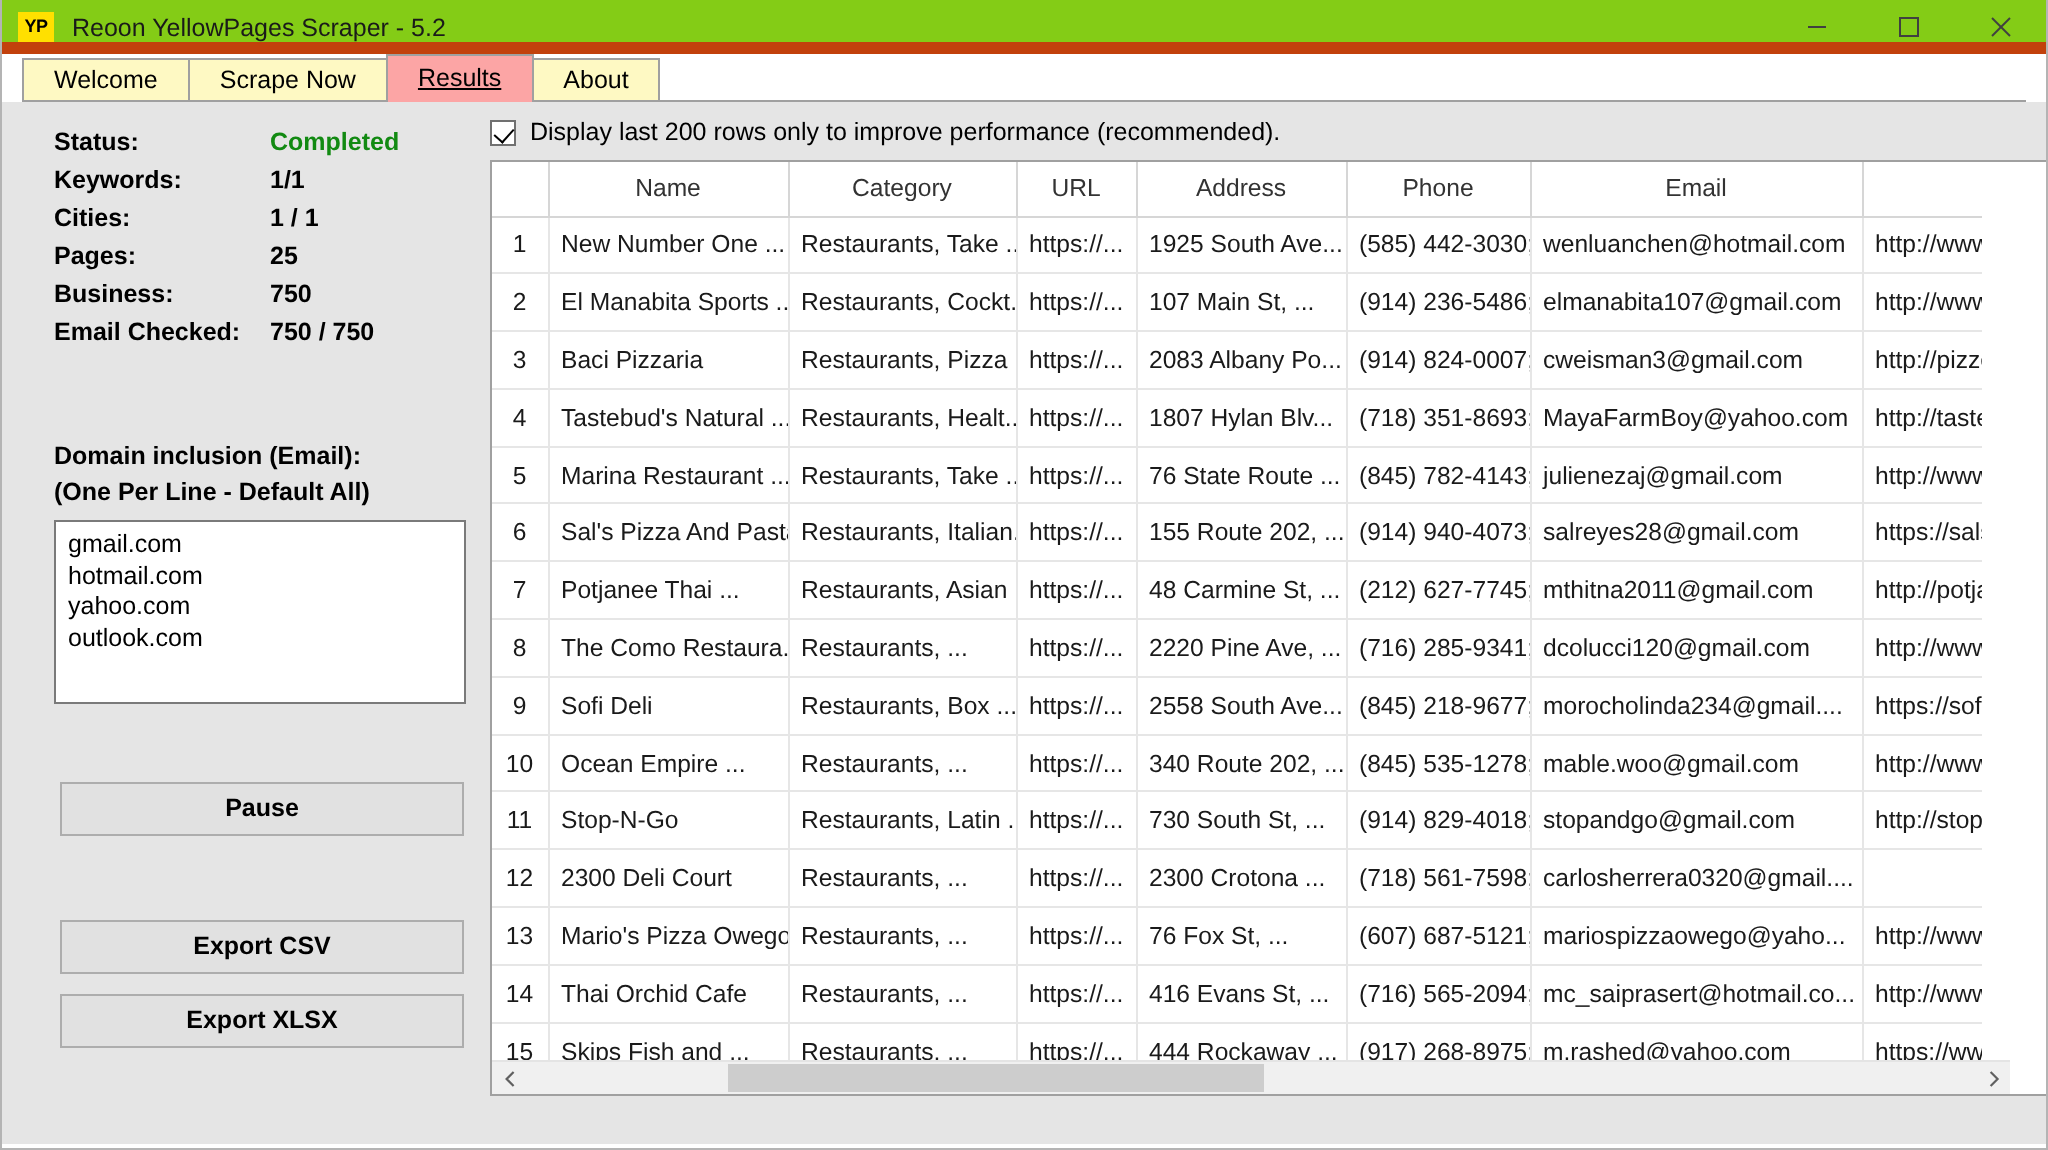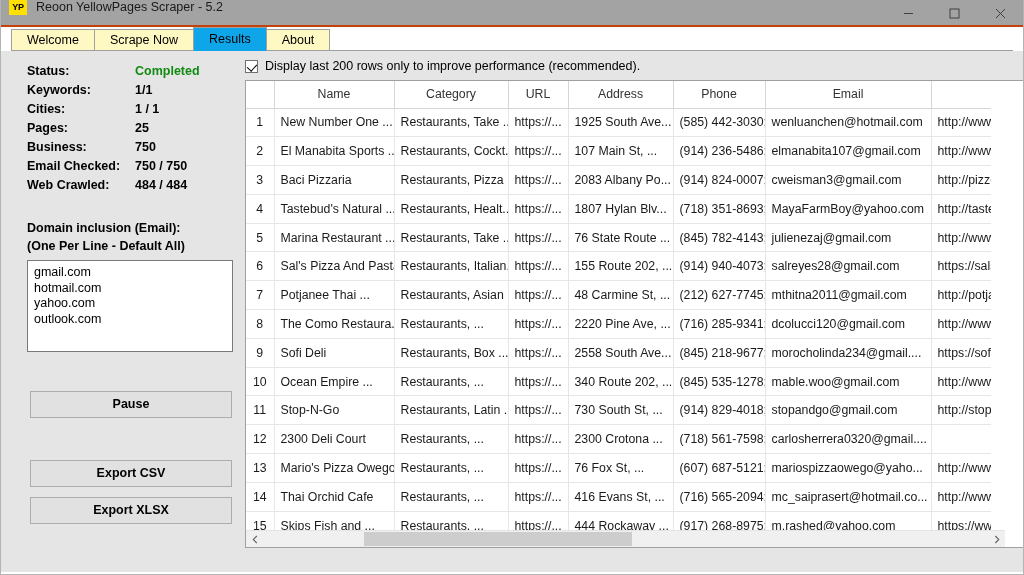--- a/index.html
+++ b/index.html
@@ -19,25 +19,25 @@
     height: 575px;
     background: #ffffff;
     border: 1px solid #b4b4b4;
     border-top: none;
     overflow: hidden;
   }
 
   
   #titlebar {
     height: 27px;
-    background: #a3a3a3;
+    background: #84cc16;
     display: flex;
-    align-items: flex-start;
+    align-items: flex-end;
     position: relative;
-    border-bottom: 2px solid #c2410c;
+    border-bottom: 6px solid #c2410c;
   }
   #app-logo {
     width: 18px; height: 15px;
     margin-left: 8px;
     background: #ffe000;
     color: #000;
     font-size: 9px;
     font-weight: bold;
     line-height: 15px;
     text-align: center;
@@ -81,24 +81,25 @@
     line-height: 21px;
     border: 1px solid #a0a0a0;
     border-bottom: none;
     background: #fef9c3;
     position: relative;
     cursor: default;
     margin-right: -1px;
     white-space: nowrap;
   }
   .tab.active {
-    background: #0ea5e9;
+    background: #fca5a5;
     height: 24px;
     line-height: 23px;
     z-index: 3;
+    text-decoration: underline;
   }
   #tab-underline {
     position: absolute;
     left: 10px;
     right: 10px;
     bottom: 0;
     height: 1px;
     background: #a0a0a0;
     z-index: 1;
   }
@@ -403,24 +404,20 @@
           <span class="stat-label">Pages:</span>
           <span class="stat-value">25</span>
         </div>
         <div class="stat-row">
           <span class="stat-label">Business:</span>
           <span class="stat-value">750</span>
         </div>
         <div class="stat-row">
           <span class="stat-label">Email Checked:</span>
           <span class="stat-value">750 / 750</span>
-        </div>
-        <div class="stat-row">
-          <span class="stat-label">Web Crawled:</span>
-          <span class="stat-value">484 / 484</span>
         </div>
       </div>
 
       <div id="domain-title">Domain inclusion (Email):</div>
       <div id="domain-sub">(One Per Line - Default All)</div>
       <div id="domain-box">gmail.com
 hotmail.com
 yahoo.com
 outlook.com</div>
 

